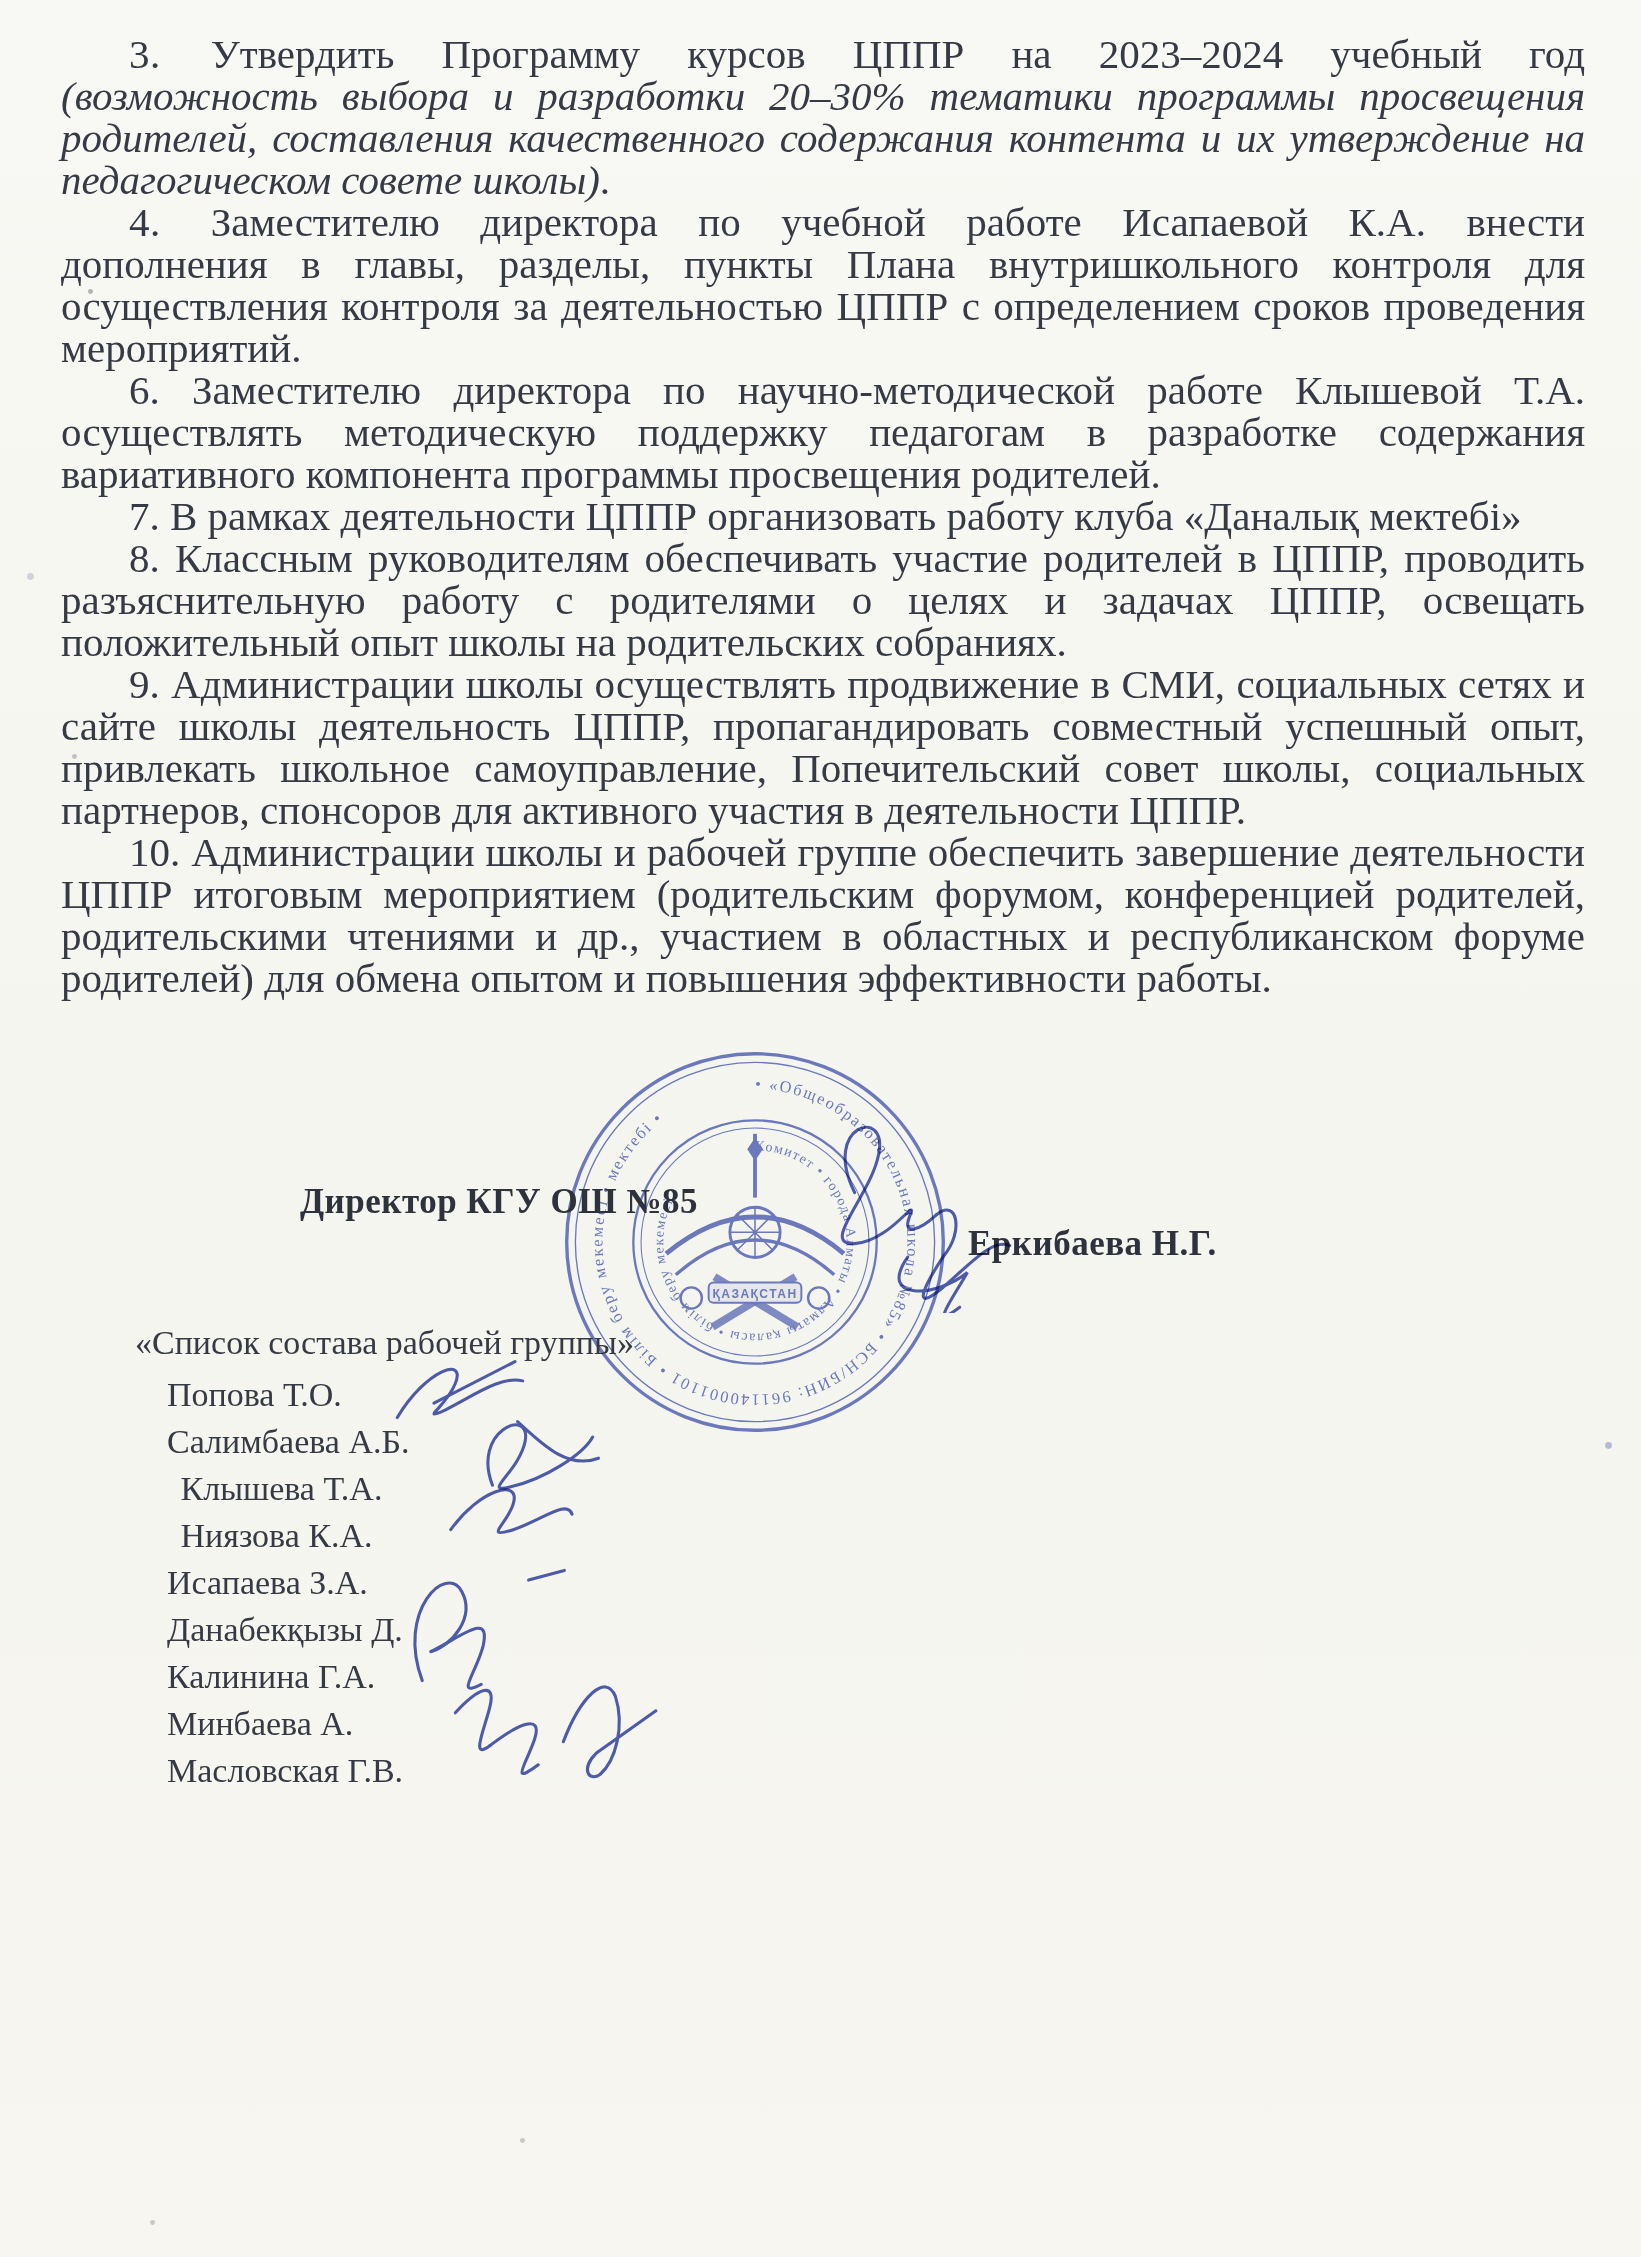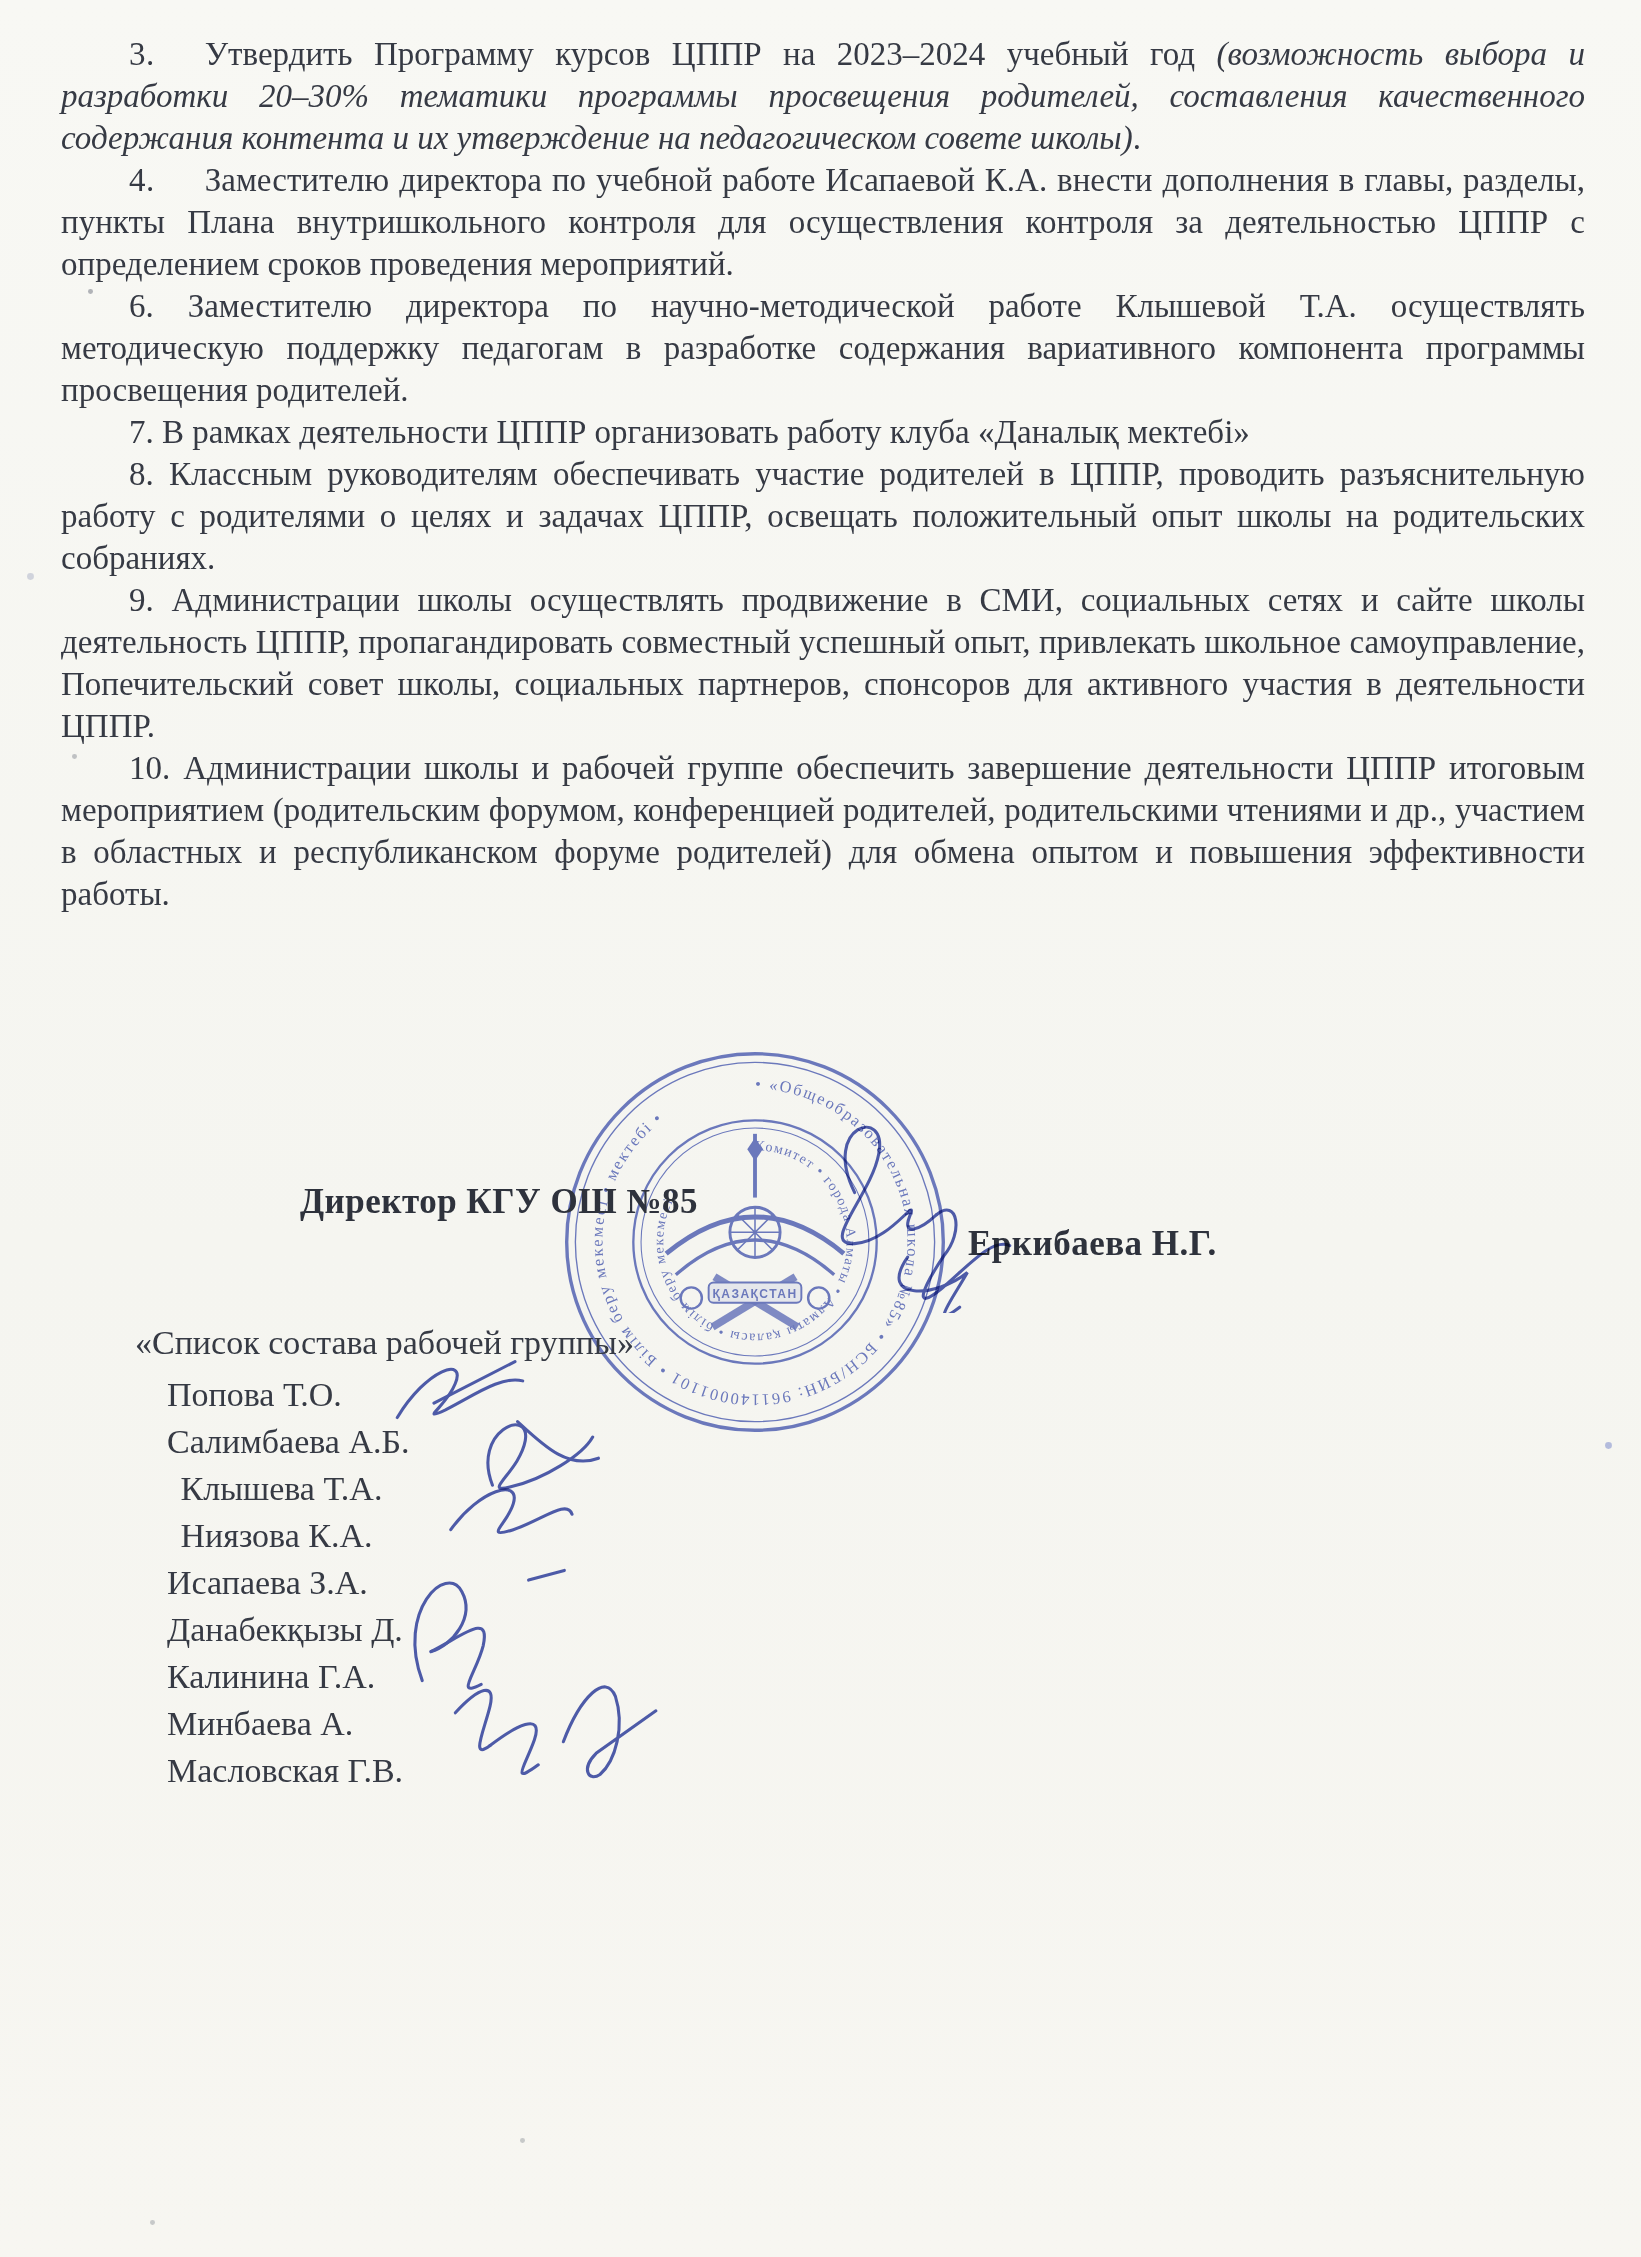--- a/index.html
+++ b/index.html
@@ -8,21 +8,21 @@
     background:#f6f6f2;
     font-family:"Liberation Serif", serif;
     color:#363a44;
   }
   .page{
     position:absolute;inset:0;
     background:linear-gradient(180deg,#f8f8f4 0%,#f5f5f0 55%,#f7f6f1 100%);
   }
   .doc-body{
     position:absolute;left:61px;top:33px;width:1524px;
-    font-size:33px;line-height:42px;text-align:justify;
+    font-size:41px;line-height:42px;text-align:justify;
     color:#363a44;
   }
   .para{margin:0;text-indent:68px;}
   .num{letter-spacing:0.5px;}
   .tab{display:inline-block;width:50px;}
   .it{font-style:italic;}
   .director-label,.director-name{
     position:absolute;top:1182px;font-weight:bold;font-size:35px;color:#2e323c;
     letter-spacing:0.5px;white-space:nowrap;
   }

